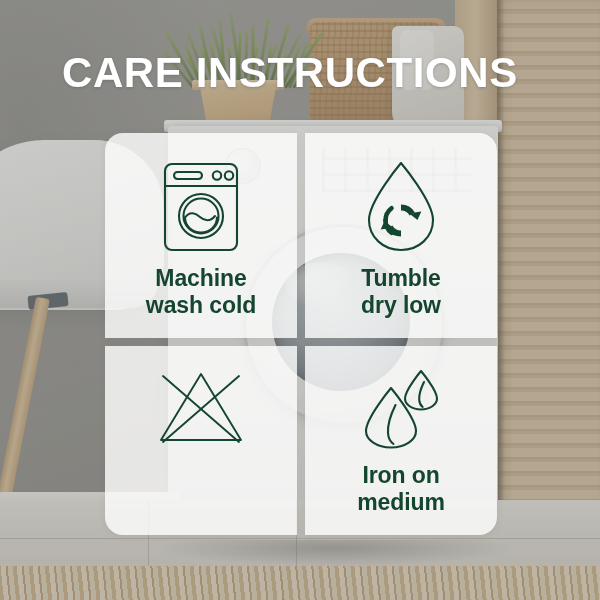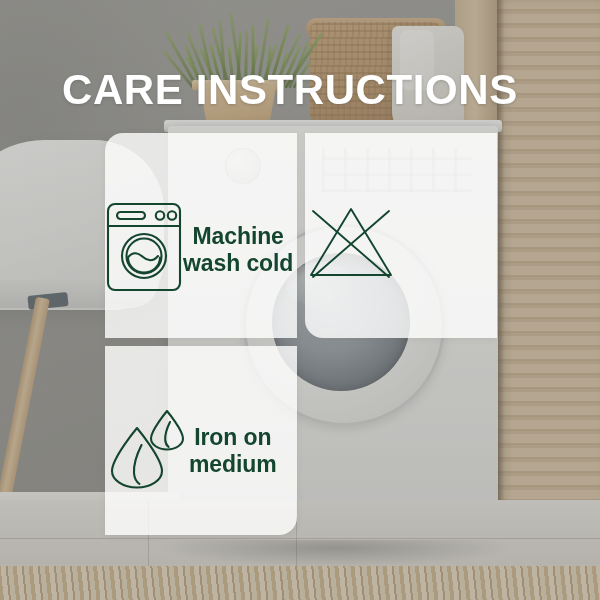--- a/index.html
+++ b/index.html
@@ -215,39 +215,38 @@
   .title {
     position:absolute;
     left:62px; top:52px;
     color:#ffffff;
     font-size:42px;
     font-weight:bold;
     letter-spacing:.6px;
     line-height:1;
     white-space:nowrap;
     text-shadow: 0 1px 3px rgba(60,60,60,.28);
-    margin-top: 17px;
   }
 
   
   .grid {
     position:absolute;
     left:105px; top:133px;
     width:392px; height:402px;
     display:grid;
     grid-template-columns: 192px 192px;
     grid-template-rows: 205px 189px;
     column-gap:8px;
     row-gap:8px;
   }
   .tile {
     position:relative;
     background: rgba(255,255,255,.80);
     display:flex;
-    flex-direction:row;
+    flex-direction:column;
     align-items:center;
     justify-content:flex-start;
     box-shadow: 0 1px 6px rgba(90,90,90,.10);
   }
   .tile-1 { border-top-left-radius:18px; padding-top:22px; }
   .tile-2 { border-top-right-radius:18px; padding-top:22px; }
   .tile-3 { border-bottom-left-radius:18px; padding-top:14px; }
   .tile-4 { border-bottom-right-radius:18px; padding-top:14px; }
 
   .icon-wrap {
@@ -357,20 +356,37 @@
           <circle cx="39" cy="55" r="22"></circle>
           <circle cx="39" cy="55" r="17.5"></circle>
           <path d="M23 56.5c5 -7 11 -4 15 -0.5c4.5 4 10 5 15 -1"></path>
           <path d="M23 56.5c0 8.4 7.2 15 16 15c8.8 0 16 -6.6 16 -15"></path>
         </svg>
       </div>
       <div class="tile-label">Machine
 wash cold</div>
     </div>
 
+    <div class="tile tile-2">
+      <div class="icon-wrap">
+        <svg width="80" height="96" viewBox="0 0 80 96" fill="none" stroke="#14452f" stroke-width="2.1" stroke-linecap="round" stroke-linejoin="round">
+          <path d="M40 4 C40 4 8 42 8 61 C8 78 22 91 40 91 C58 91 72 78 72 61 C72 42 40 4 40 4 Z"></path>
+          <g fill="#14452f" stroke="none">
+            <path d="M40 45.5 a16 16 0 0 1 13.9 8.1 l-5.3 3.0 a9.9 9.9 0 0 0 -8.6 -5.0 z"></path>
+            <path d="M53.9 53.6 l6.4 -1.0 l-3.8 8.4 l-7.0 -5.6 z"></path>
+            <path d="M40 77.5 a16 16 0 0 1 -13.9 -8.1 l5.3 -3.0 a9.9 9.9 0 0 0 8.6 5.0 z"></path>
+            <path d="M26.1 69.4 l-6.4 1.0 l3.8 -8.4 l7.0 5.6 z"></path>
+          </g>
+          <path d="M24.5 61.5 a15.5 15.5 0 0 0 6.0 12.3" stroke-width="4.6"></path>
+          <path d="M55.5 61.5 a15.5 15.5 0 0 1 -6.0 12.3" stroke-width="4.6" transform="rotate(180 40 61.5)"></path>
+        </svg>
+      </div>
+      <div class="tile-label">Tumble
+dry low</div>
+    </div>
 
     <div class="tile tile-3">
       <div class="icon-wrap">
         <svg width="92" height="80" viewBox="0 0 92 80" fill="none" stroke="#14452f" stroke-width="1.9" stroke-linecap="round" stroke-linejoin="round">
           <path d="M46 6 L86 72 L6 72 Z"></path>
           <line x1="8" y1="8" x2="84" y2="74"></line>
           <line x1="84" y1="8" x2="8" y2="74"></line>
         </svg>
       </div>
     </div>

